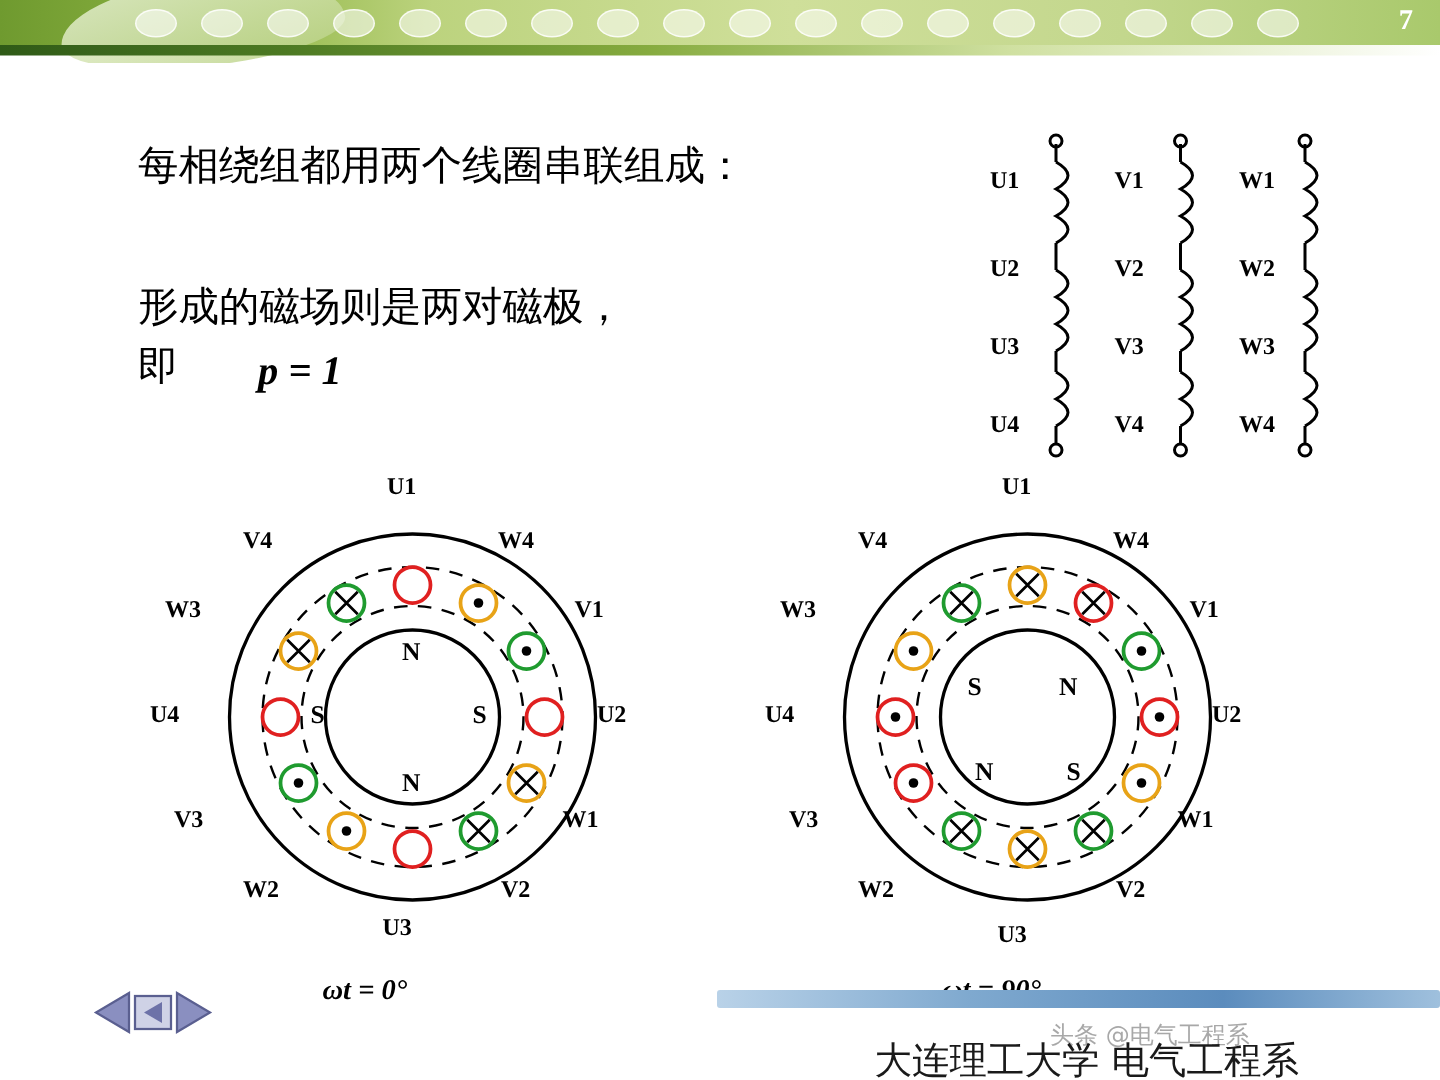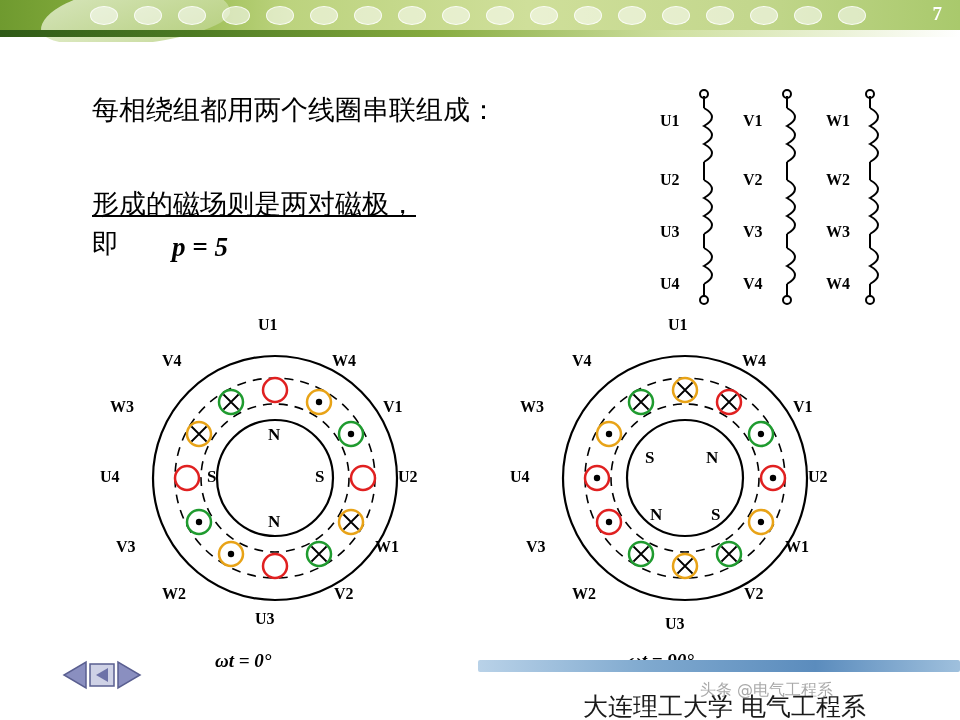--- a/index.html
+++ b/index.html
@@ -68,21 +68,21 @@
   
   .cn-line {
     position: absolute;
     font-size: 27px;
     color: #000000;
     font-family: "DejaVu Sans", sans-serif;
     white-space: nowrap;
     text-align: center;
   }
   #line1 { left: 92px; top: 92px; }
-  #line2 { left: 92px; top: 186px; text-decoration: underline; }
+  #line2 { left: 92px; top: 186px; }
   #line3 { left: 92px; top: 226px; }
   .formula {
     position: absolute;
     left: 172px; top: 232px;
     font-size: 27px;
     font-style: italic;
     font-weight: bold;
     font-family: "Liberation Serif", serif;
     color: #000000;
     white-space: nowrap;
@@ -192,21 +192,21 @@
     <div class="hdot" style="left:704px;top:2px;"></div>
     <div class="hdot" style="left:748px;top:2px;"></div>
   </div>
   <div class="header-bottomline"></div>
   <div class="page-number">7</div>
 </div>
 
 <div class="cn-line" id="line1">每相绕组都用两个线圈串联组成：</div>
 <div class="cn-line" id="line2">形成的磁场则是两对磁极，</div>
 <div class="cn-line" id="line3">即</div>
-<div class="formula">p = 5</div>
+<div class="formula">p = 1</div>
 
 <div class="coils">
 
   <div class="coil-col" style="left:0px;">
     <div class="coil-label" style="left:0px;  top:24px;">U1</div>
     <div class="coil-label" style="left:0px;  top:83px;">U2</div>
     <div class="coil-label" style="left:0px;  top:135px;">U3</div>
     <div class="coil-label" style="left:0px;  top:187px;">U4</div>
     <svg class="coil-svg" width="34" height="225" viewBox="0 0 34 225">
       <path d="M6 8 L6 20" stroke="#000" stroke-width="2" fill="none"></path>

